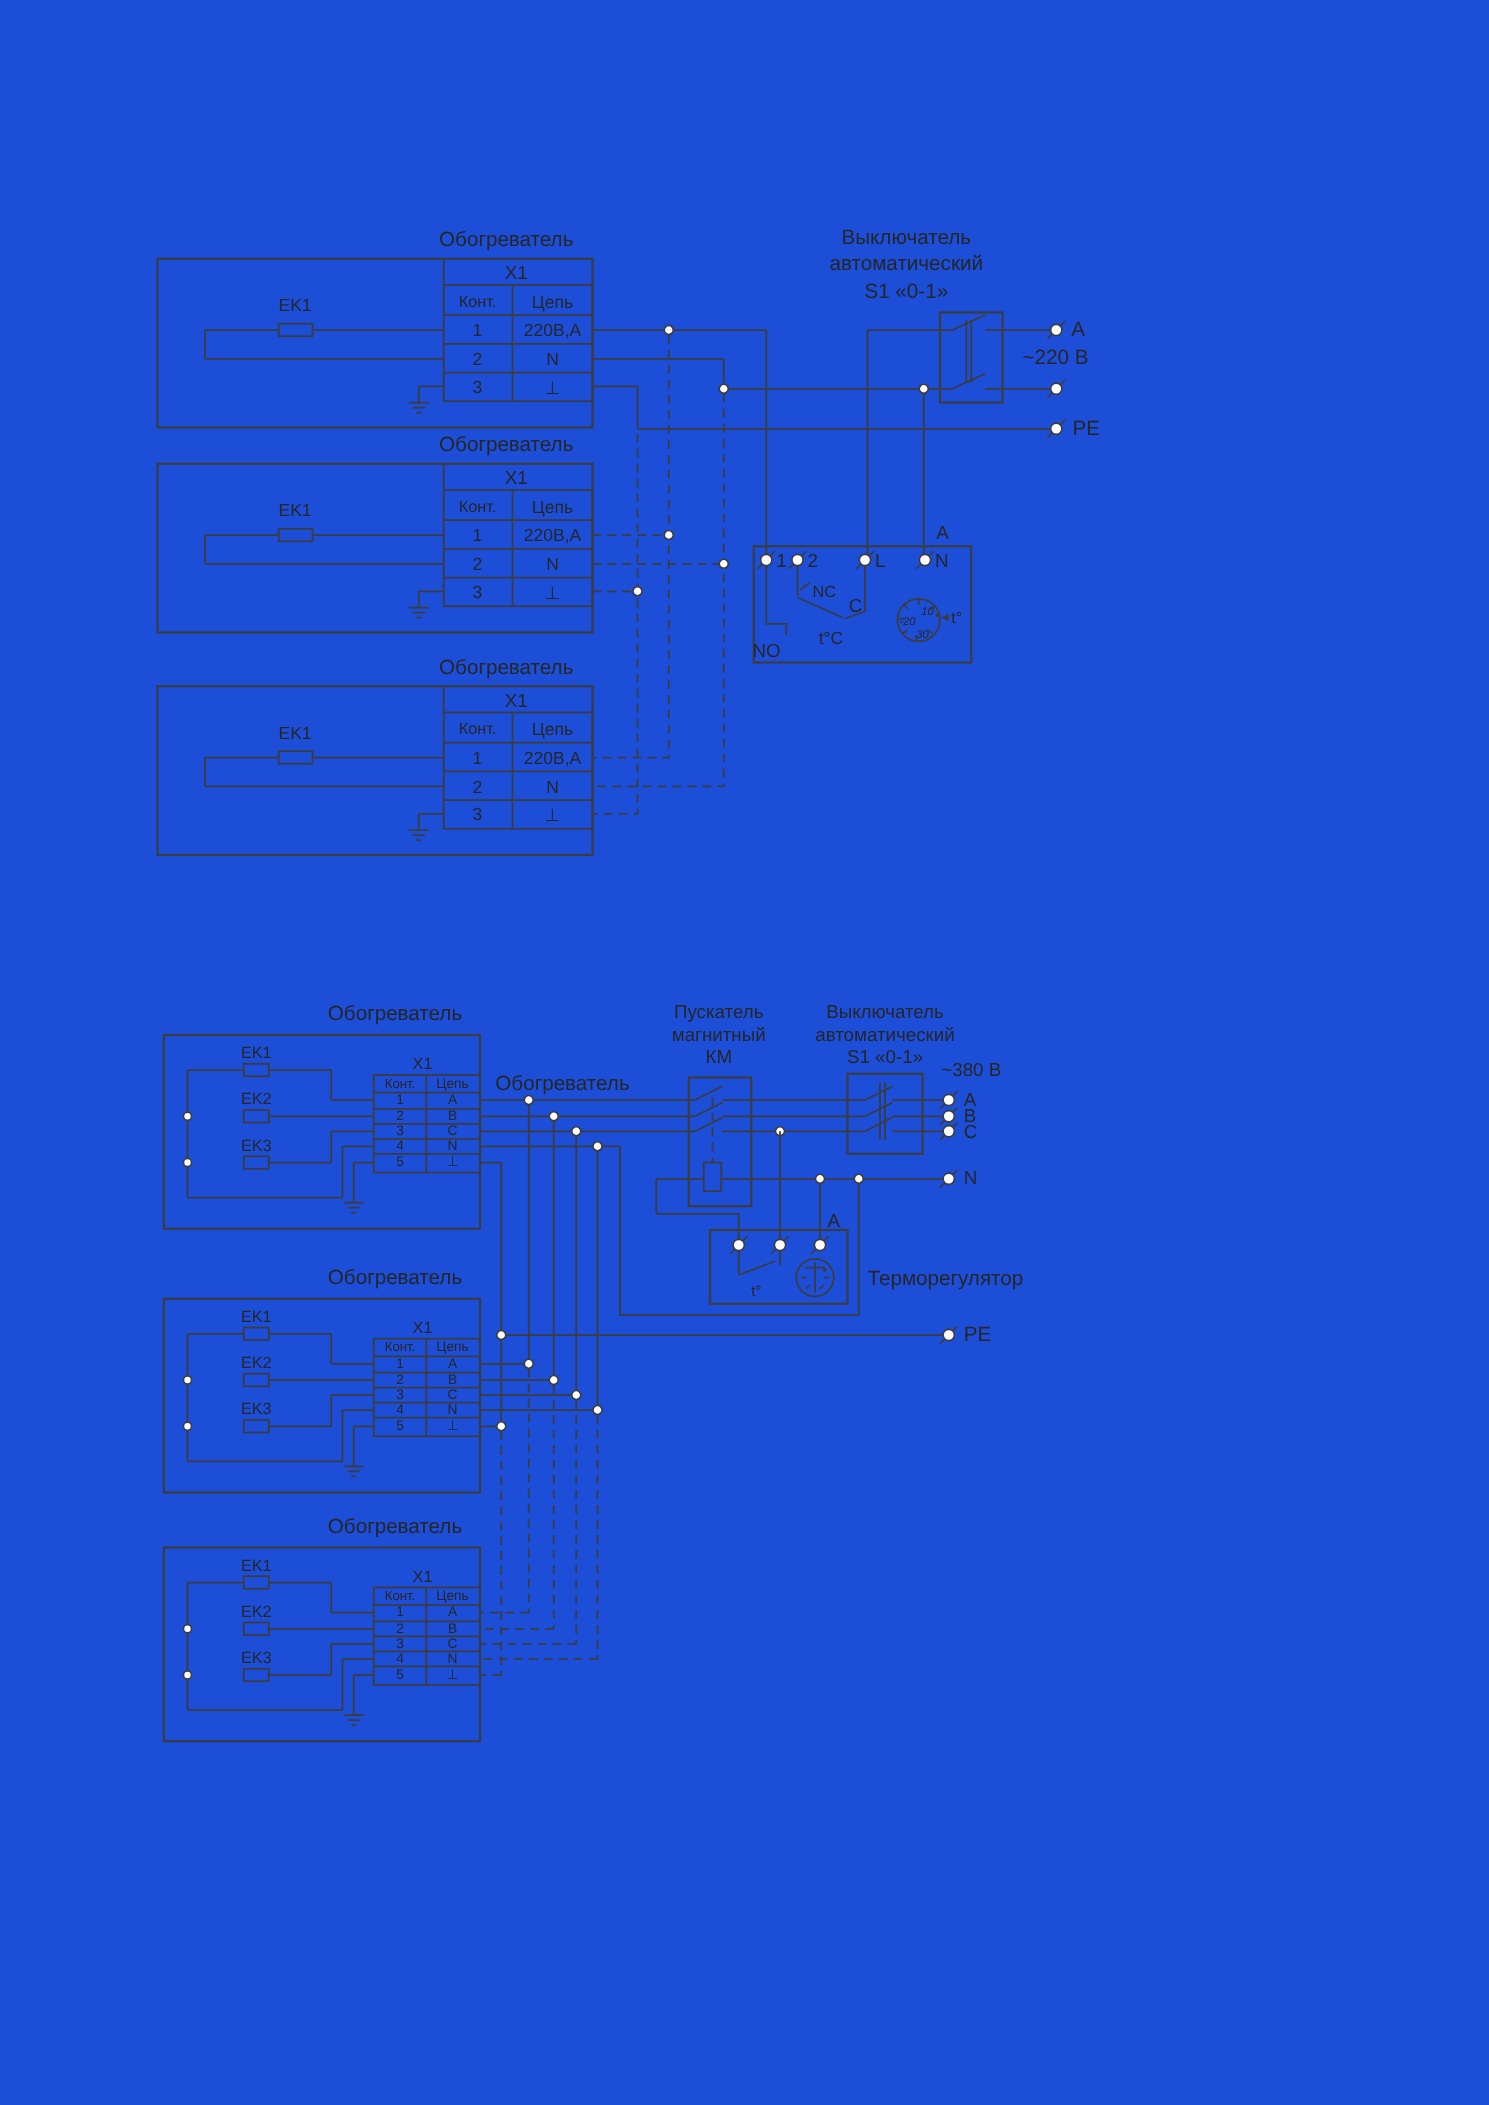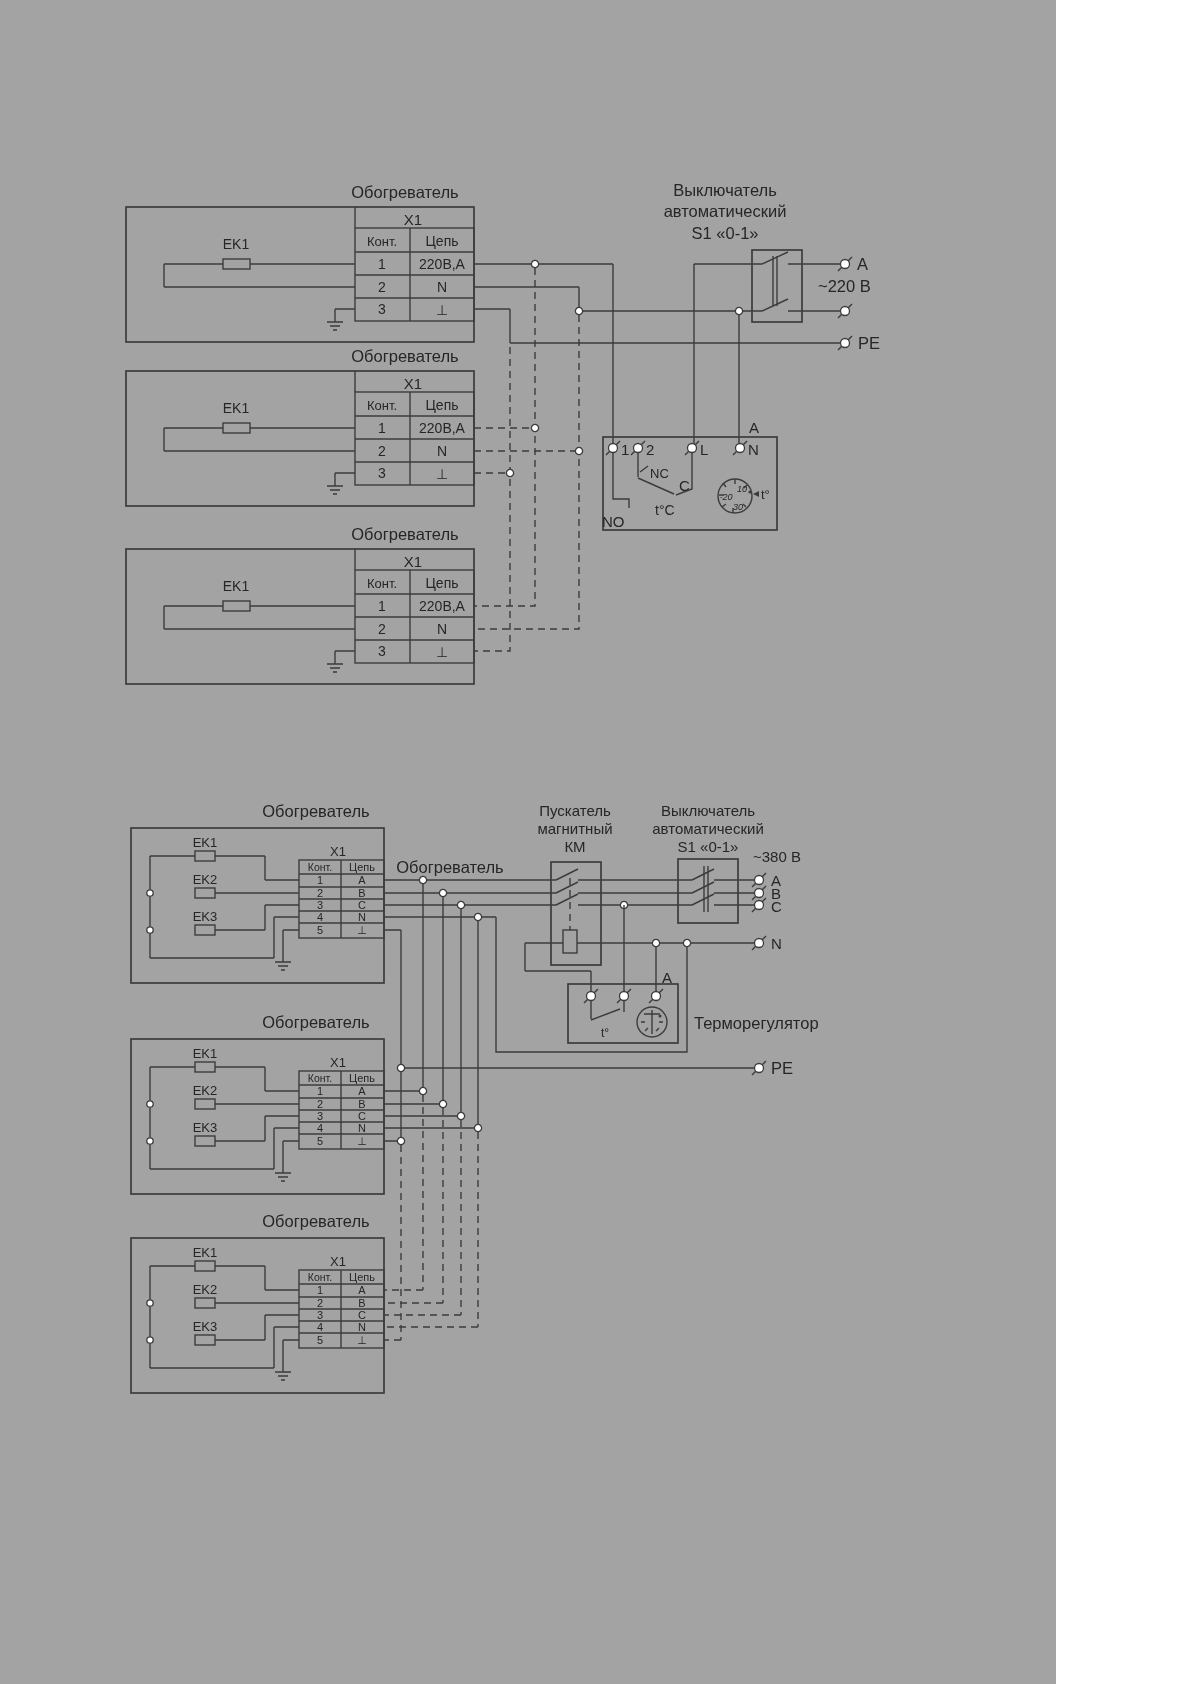--- a/index.html
+++ b/index.html
@@ -1,16 +1,16 @@
 <!DOCTYPE html>
 <html><head>
 <meta charset="utf-8">
 <style>
   html,body{margin:0;padding:0;background:#ffffff}
-  .page{width:1056px;height:1684px;background:#a3a3a3;position:relative}
+  .page{width:1191px;height:1684px;background:#1d4ed8;position:relative}
   svg{display:block}
   .w{stroke:#3c3c3c;stroke-width:1.4;fill:none}
   .bx{stroke:#3c3c3c;stroke-width:1.7;fill:none}
   .d{stroke-dasharray:7 5}
   .jc{fill:#ffffff;stroke:#3c3c3c;stroke-width:1.3}
   text{fill:#262626;font-family:"Liberation Sans",sans-serif;dominant-baseline:central}
   .t16{font-size:16.5px}.t15{font-size:15px}.t14{font-size:14px}.t13{font-size:13px}
   .t12{font-size:12px}.t11{font-size:11px}.t10{font-size:10.5px}
   .t9{font-size:9px;font-style:italic}
   .mid{text-anchor:middle}

